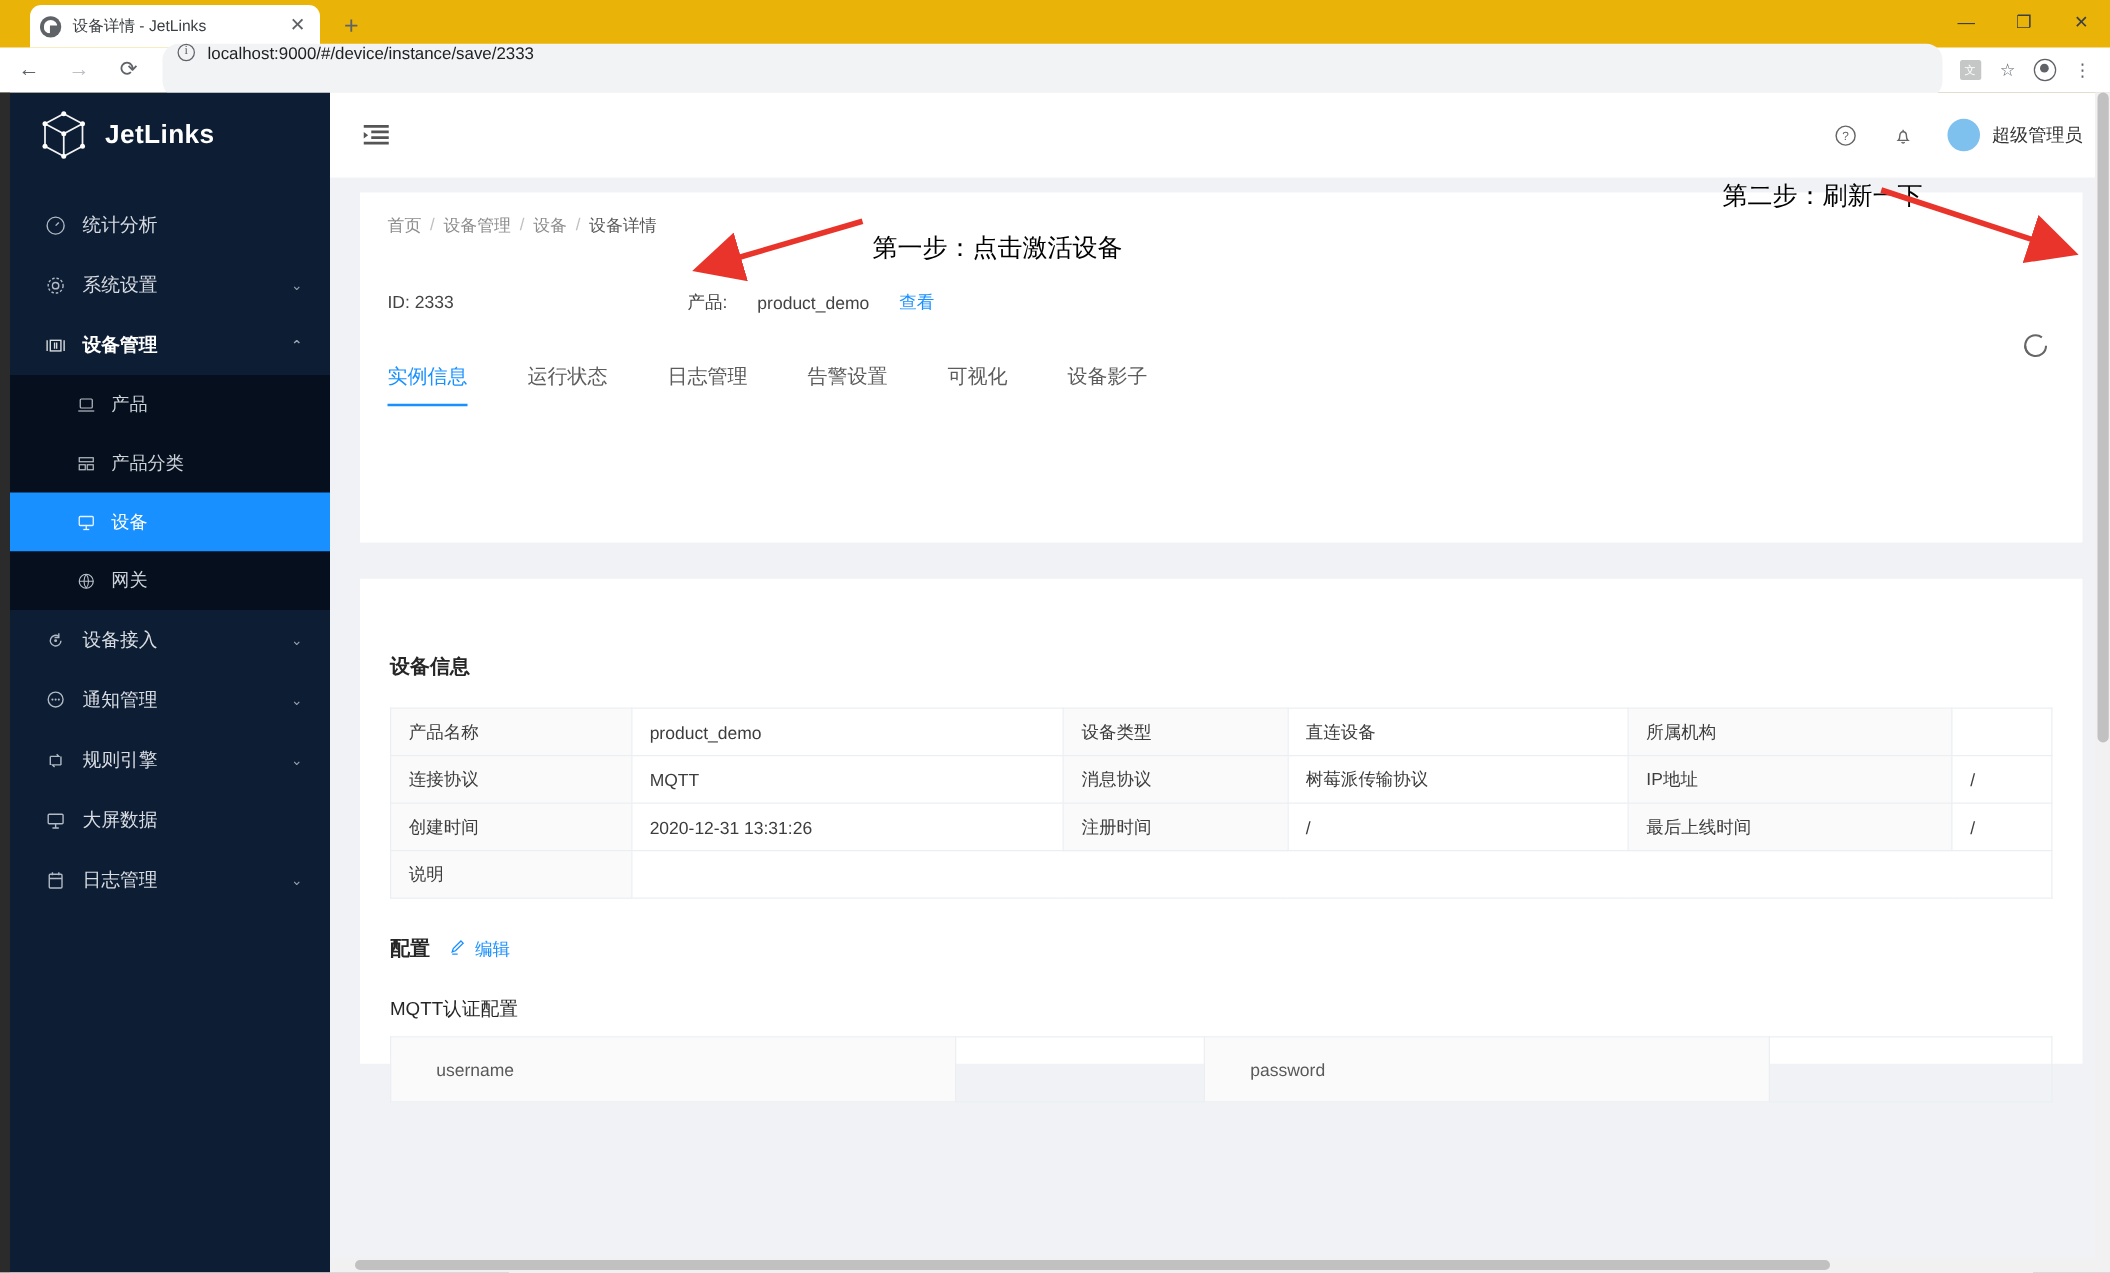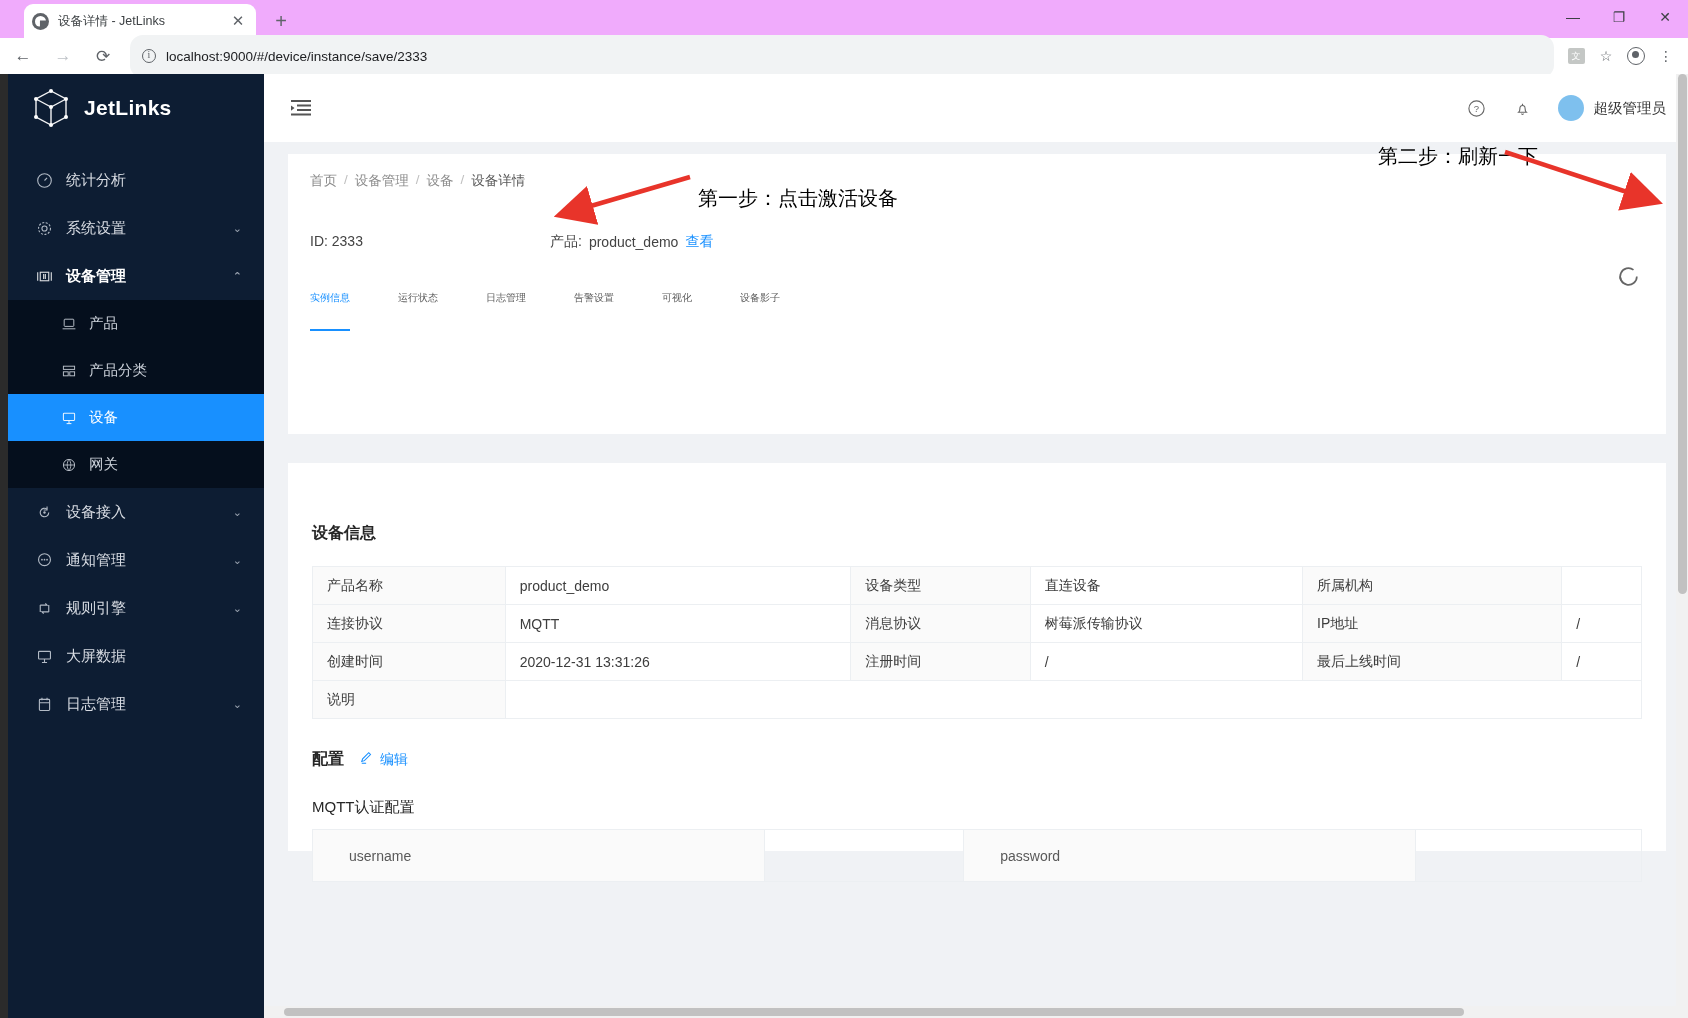--- a/index.html
+++ b/index.html
@@ -5,21 +5,21 @@
   * { box-sizing: border-box; margin: 0; padding: 0; }
   html, body {
     width: 1688px; height: 1018px;
     font-family: "Liberation Sans", "DejaVu Sans", sans-serif;
     overflow: hidden;
     background: #fff;
   }
   .screen { position: relative; width: 1688px; height: 1018px; background:#1d1d1d; }
 
   
-  .browser { position:absolute; left:0; top:0; width:1688px; height:74px; background:#f0abfc; }
+  .browser { position:absolute; left:0; top:0; width:1688px; height:74px; background:#eab308; }
   .tabstrip { position:absolute; left:0; top:0; width:1688px; height:38px; }
   .tab {
     position:absolute; left:24px; top:4px; width:232px; height:34px;
     background:#fff; border-radius:9px 9px 0 0; display:flex; align-items:center; padding:0 8px;
   }
   .tab-favicon { width:17px; height:17px; border-radius:50%; background:#5f6368; position:relative; flex:0 0 auto; }
   .tab-favicon::after{
     content:""; position:absolute; left:3px; top:3px; width:11px; height:11px; border-radius:50%;
     background:#fff; clip-path: polygon(0 0,100% 0,100% 45%,45% 45%,45% 100%,0 100%);
   }
@@ -27,21 +27,21 @@
   .tab-close { position:absolute; right:10px; top:9px; width:16px; height:16px; color:#5f6368; font-size:15px; line-height:15px; text-align:center; }
   .newtab { position:absolute; left:268px; top:9px; width:26px; height:26px; color:#5f6368; font-size:20px; line-height:24px; text-align:center; }
   .winbtns { position:absolute; right:0; top:0; height:38px; display:flex; }
   .winbtn { width:46px; height:34px; display:flex; align-items:center; justify-content:center; color:#3c4043; font-size:14px; }
 
   .omnibar { position:absolute; left:0; top:38px; width:1688px; height:36px; background:#fff; display:flex; align-items:center; }
   .navbtn { width:34px; height:34px; margin-left:6px; display:flex; align-items:center; justify-content:center; color:#5f6368; font-size:17px; }
   .navbtn.dim { color:#bdc1c6; }
   .urlbox {
     margin-left:10px; height:43px; flex:1 1 auto; background:#f1f3f4; border-radius:13px;
-    display:flex; align-items:center; padding:0 12px; margin-right:8px;
+    display:flex; padding:0 12px; margin-right:8px;
   }
   .url-info { width:14px; height:14px; border:1.3px solid #5f6368; border-radius:50%; position:relative; flex:0 0 auto; }
   .url-info::after { content:"i"; position:absolute; left:0; right:0; top:-1px; text-align:center; font-size:10px; color:#5f6368; font-family:"Liberation Serif",serif;}
   .url-text { margin-left:10px; font-size:13.5px; color:#202124; }
   .omni-icons { display:flex; align-items:center; gap:2px; padding-right:8px; }
   .omni-icon { width:28px; height:28px; display:flex; align-items:center; justify-content:center; color:#5f6368; font-size:14px; }
   .translate-ic { width:17px; height:16px; background:#c4c7c5; border-radius:2px; color:#fff; font-size:9px; display:flex; align-items:center; justify-content:center;}
   .avatar-ic { width:18px; height:18px; border-radius:50%; border:1.6px solid #5f6368; position:relative; }
   .avatar-ic::after { content:""; position:absolute; left:4px; top:3px; width:7px; height:7px; border-radius:50%; background:#5f6368; }
 
@@ -79,24 +79,24 @@
   .crumbs .c-last { color:#595959; }
   .crumb-link { cursor:pointer; }
   .title-row { display:flex; align-items:center; gap:16px; margin-top:16px; }
   .dev-label { font-size:21px; font-weight:bold; color:#1f1f1f; }
   .dev-name { font-size:21px; color:#1f1f1f; }
   .status { display:flex; align-items:center; gap:7px; font-size:14.5px; color:#434343; }
   .dot { width:7px; height:7px; border-radius:50%; background:#1890ff; }
   .act-link { font-size:13.5px; color:#1890ff; cursor:pointer; }
   .meta-row { display:flex; margin-top:43px; font-size:14px; color:#434343; }
   .meta-id { width:240px; }
-  .meta-prod { display:flex; gap:7px; align-items:center; }
+  .meta-prod { display:flex; gap:24px; align-items:center; }
   .meta-prod .view { color:#1890ff; cursor:pointer; }
   .tabs { display:flex; gap:48px; margin-top:40px; }
-  .tab-item { font-size:10px; color:#5c5c5c; padding-bottom:24px; cursor:pointer; }
+  .tab-item { font-size:16px; color:#5c5c5c; padding-bottom:11px; cursor:pointer; }
   .tab-item.on { color:#1890ff; border-bottom:2px solid #1890ff; }
   .refresh-btn { position:absolute; right:24px; top:110px; width:26px; height:26px; color:#595959; cursor:pointer; }
 
   
   .card { position:absolute; left:288px; top:389px; right:22px; background:#fff; padding:26px 24px 34px 24px; height:388px; }
   .sec-title { font-size:16px; font-weight:bold; color:#262626;margin-top:34px; }
   table.info { width:100%; border-collapse:collapse; margin-top:22px; table-layout:fixed; }
   table.info td { border:1px solid #eceff2; height:38px; font-size:14px; padding:0 14px; color:#3d3d3d; }
   td.lbl { background:#fafafa; }
   td.val { color:#7a7a7a; }

